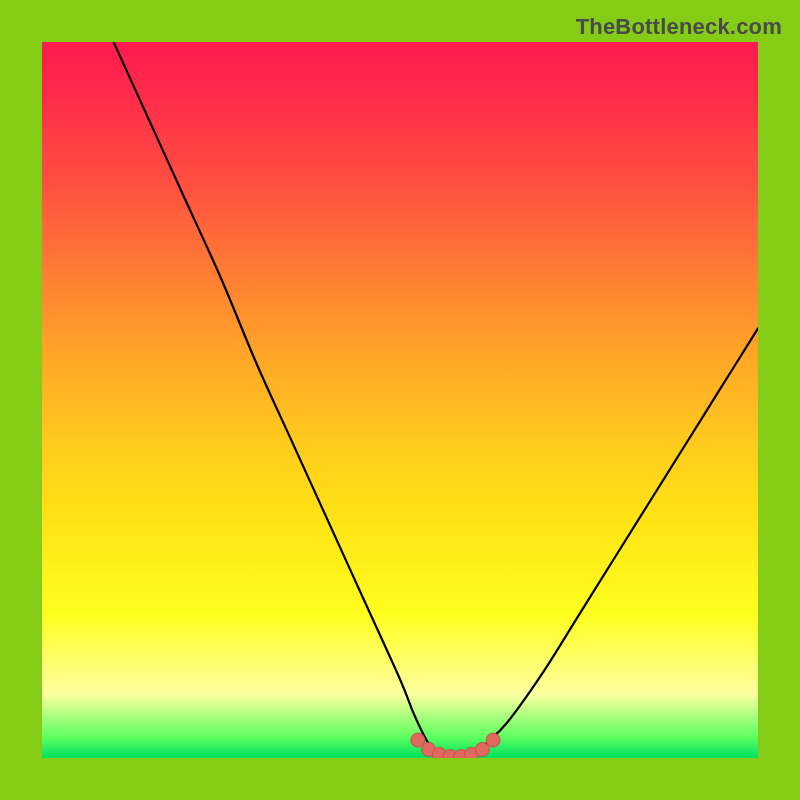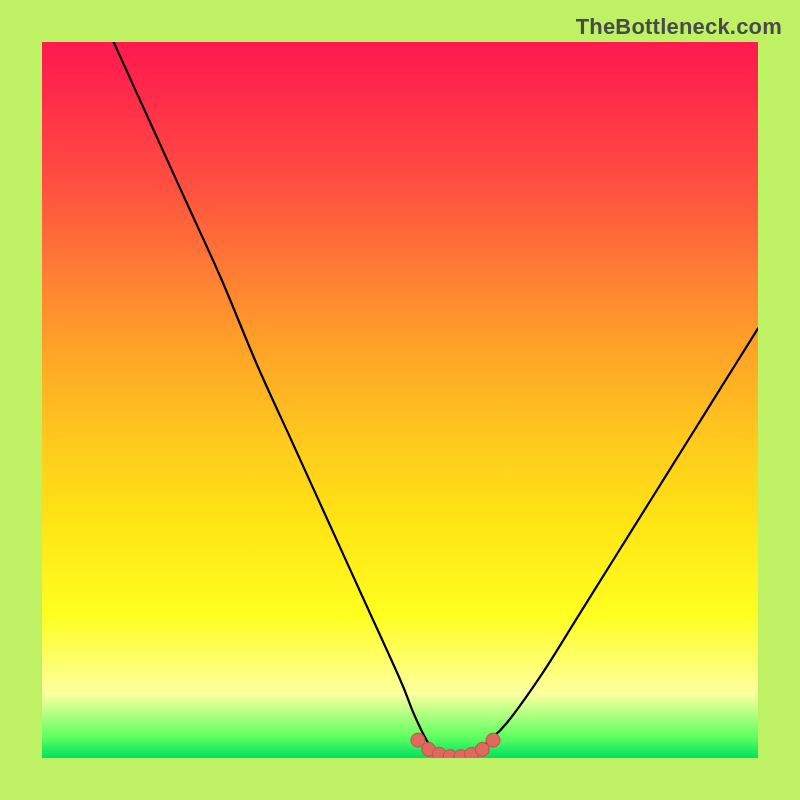--- a/index.html
+++ b/index.html
@@ -8,21 +8,21 @@
     width: 800px;
     height: 800px;
     overflow: hidden;
     background: #000;
     font-family: Arial, Helvetica, sans-serif;
   }
   .frame {
     position: relative;
     width: 800px;
     height: 800px;
-    background: #bef264;
+    background: #84cc16;
   }
   .plot-area {
     position: absolute;
     left: 42px;
     top: 42px;
     width: 716px;
     height: 716px;
     overflow: hidden;
   }
   .gradient-bg {

